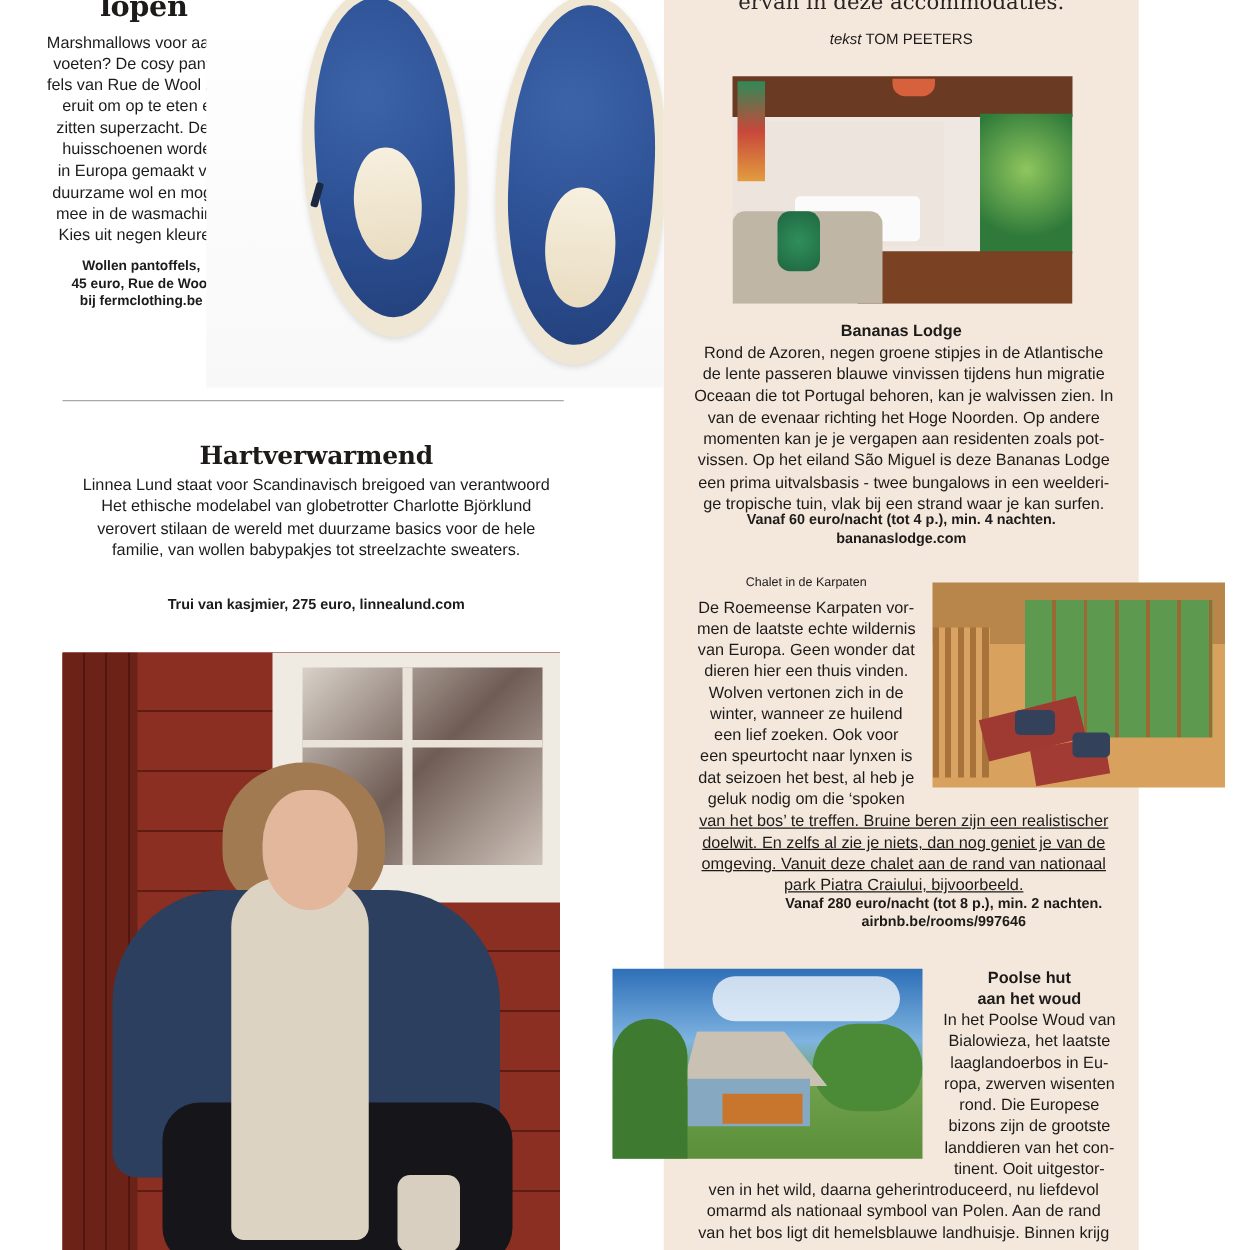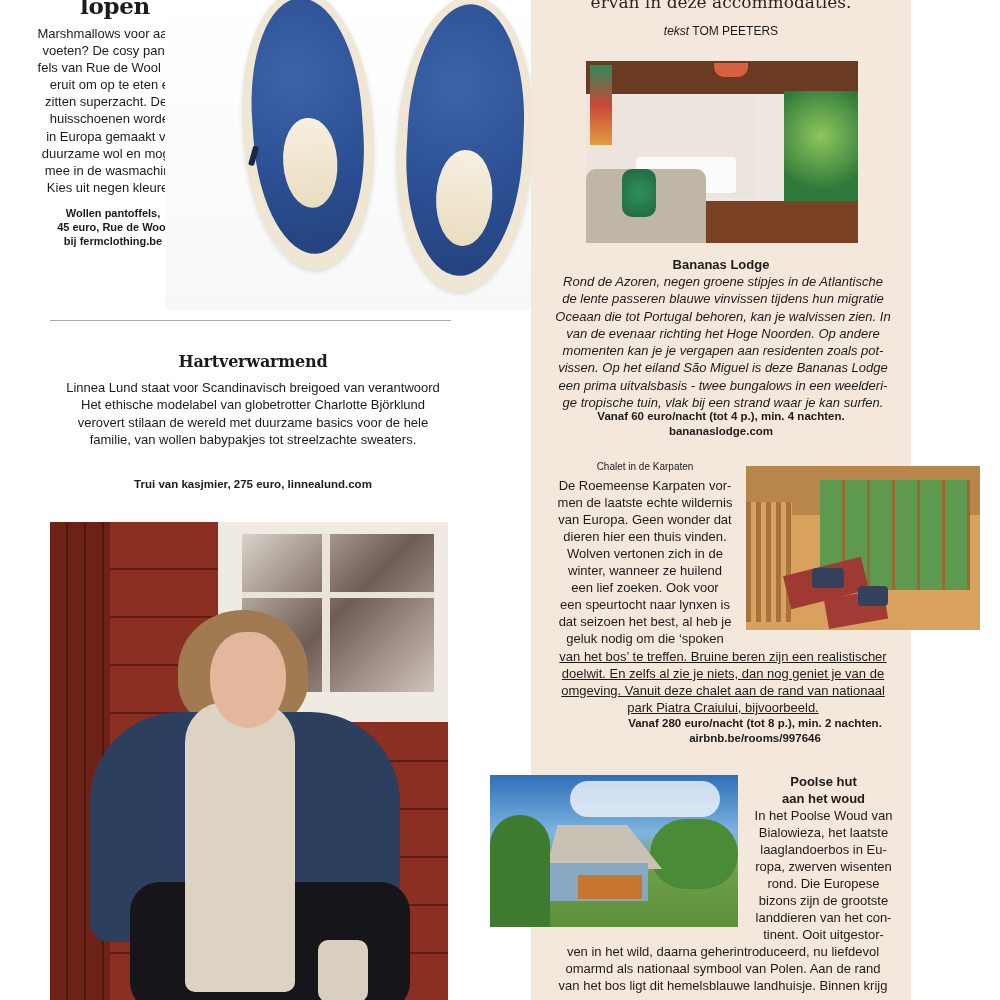--- a/index.html
+++ b/index.html
@@ -44,21 +44,21 @@
   .slipper .hole {
     position: absolute; border-radius: 48% 48% 50% 50%;
     background: linear-gradient(180deg, #f7f0df, #e9dcc1);
   }
   .slipper .tag { position: absolute; width: 6px; height: 20px; background: #1b2844; border-radius: 2px; transform: rotate(20deg); }
 
   .divider { left: 50px; top: 320px; width: 401px; height: 1px; background: #a9a9a9; }
 
   .hart-title {
     left: 50px; top: 352px; width: 430px; text-align: center;
-    font-family: "DejaVu Serif", serif; font-weight: bold; font-size: 16px; letter-spacing: -0.2px;
+    font-family: "DejaVu Serif", serif; font-weight: bold; font-size: 20px; letter-spacing: -0.2px;
   }
   .hart-body {
     left: 44px; top: 379px; width: 418px; text-align: center;
     font-size: 13px; line-height: 17.3px;
   }
   .hart-credit {
     left: 44px; top: 478px; width: 418px; text-align: center;
     font-size: 11.5px; font-weight: bold;
   }
 
@@ -98,21 +98,21 @@
   .lodge .wall { position: absolute; left: 0; top: 20%; width: 62%; height: 55%; background: #ece4dd; }
   .lodge .painting { position: absolute; left: 4px; top: 4px; width: 22px; height: 80px; background: linear-gradient(180deg, #2f8a57, #c9473a, #e29d3f); }
   .lodge .bed { position: absolute; left: 50px; top: 96px; width: 100px; height: 36px; background: #fbfbfb; border-radius: 4px; }
   .lodge .sofa { position: absolute; left: 0; top: 108px; width: 120px; height: 74px; background: #bfb6a5; border-radius: 10px 10px 0 0; }
   .lodge .pillow { position: absolute; left: 36px; top: 108px; width: 34px; height: 48px; background: radial-gradient(circle, #2f8f5a, #1f6641); border-radius: 10px; }
   .lodge .floor { position: absolute; left: 100px; top: 140px; width: 172px; height: 42px; background: #7a4222; }
   .lodge .garden { position: absolute; left: 198px; top: 30px; width: 74px; height: 112px; background: radial-gradient(circle at 50% 40%, #8fc65e, #2f7a3a 70%); }
   .lodge .lamp { position: absolute; left: 128px; top: 2px; width: 34px; height: 14px; background: #d7603d; border-radius: 0 0 10px 10px; }
 
   .bananas-title { left: 531px; top: 257px; width: 380px; text-align: center; font-size: 13px; font-weight: bold; }
-  .bananas-body { left: 545px; top: 273px; width: 356px; text-align: center; font-size: 13px; line-height: 17.3px; font-style: italic; }
+  .bananas-body { left: 545px; top: 273px; width: 356px; text-align: center; font-size: 13px; line-height: 17.3px; }
   .bananas-credit { left: 531px; top: 409px; width: 380px; text-align: center; font-size: 11.5px; font-weight: bold; line-height: 14.5px; }
 
   .chalet-title { left: 545px; top: 461px; width: 200px; text-align: center; font-size: 10px; font-weight: normal; }
   .chalet-body-narrow { left: 545px; top: 477px; width: 200px; text-align: center; font-size: 13px; line-height: 17px; }
   .chalet-body-wide { left: 545px; top: 648px; width: 356px; text-align: center; font-size: 13px; line-height: 17px; text-decoration: underline; }
   .chalet-credit { left: 531px; top: 716px; width: 448px; text-align: center; font-size: 11.5px; font-weight: bold; line-height: 14.5px; }
   .chalet-photo { left: 746px; top: 466px; width: 234px; height: 164px;
     background: linear-gradient(180deg, #b8864a 0 30%, #d8a25e 30% 100%); }
   .chalet-photo .glass { position: absolute; left: 74px; top: 14px; width: 150px; height: 110px;
     background: repeating-linear-gradient(90deg, #5d9a4f 0 22px, #9a6a33 22px 25px); }

